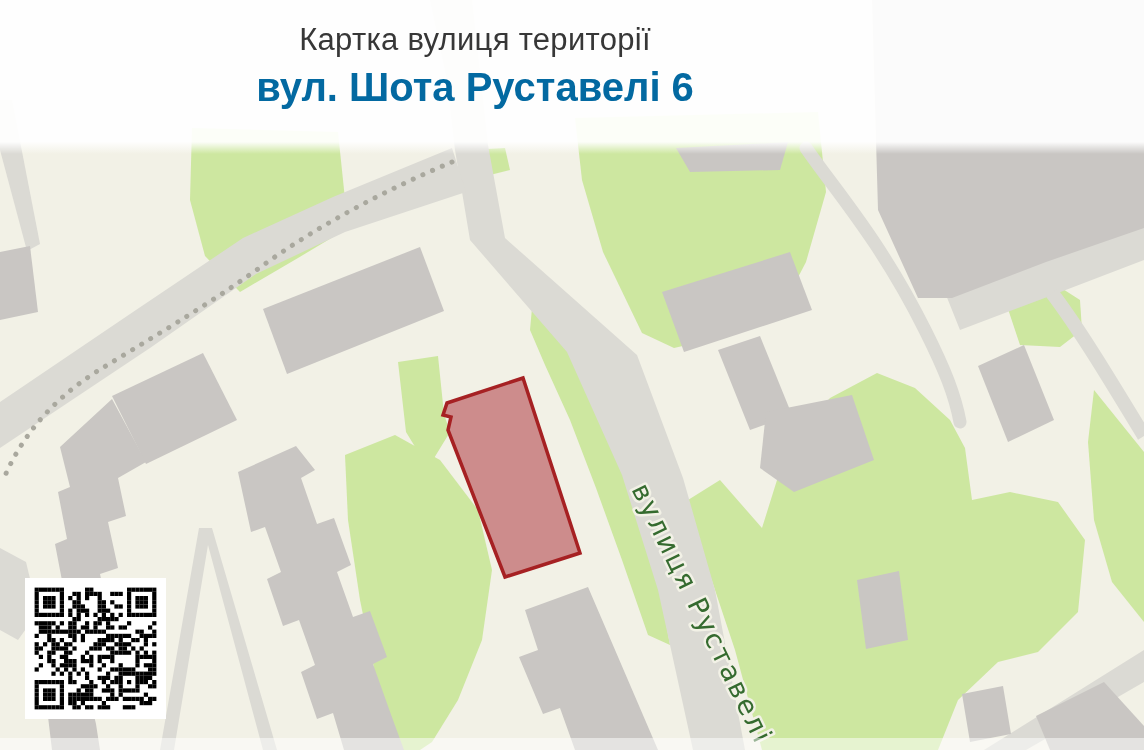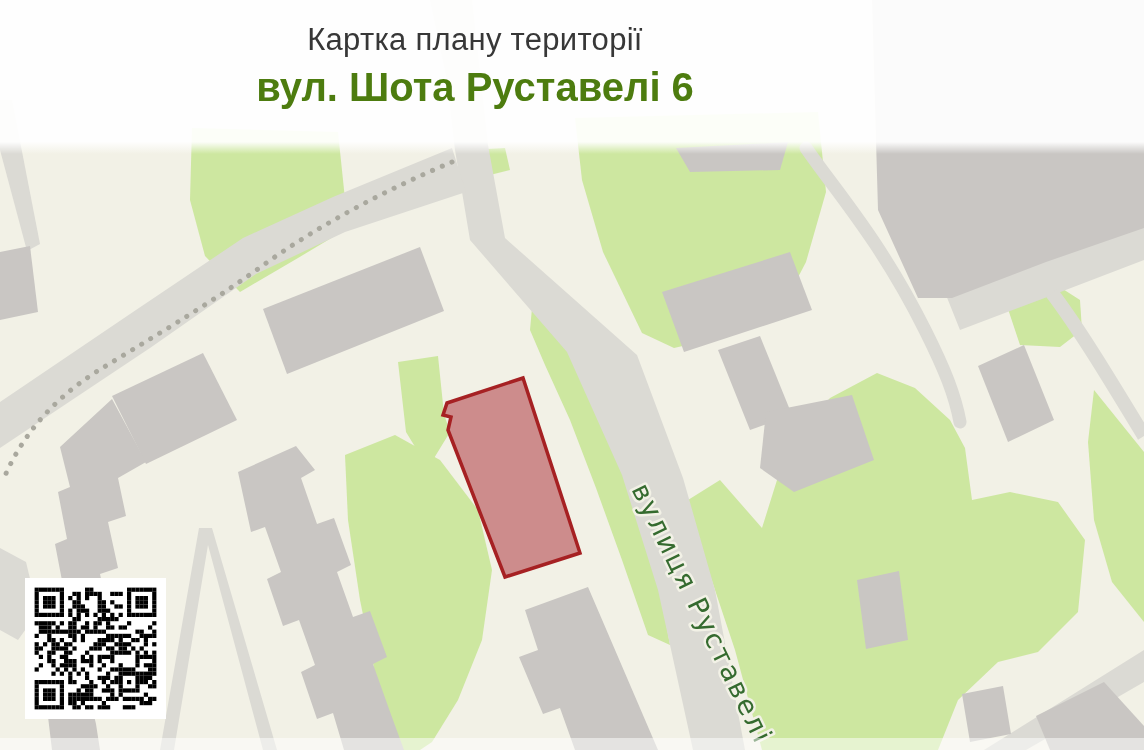--- a/index.html
+++ b/index.html
@@ -22,21 +22,21 @@
   .header{
     position:absolute;top:0;left:0;right:0;height:142px;
     background:rgba(255,255,255,0.93);
   }
   .header:after{
     content:"";position:absolute;left:0;right:0;top:100%;height:12px;
     background:linear-gradient(rgba(255,255,255,0.93),rgba(255,255,255,0));
   }
   .title-block{position:absolute;top:20px;left:0;width:950px;text-align:center;color:#373737;}
   .title-line1{font-size:31px;font-weight:500;line-height:40px;letter-spacing:0.3px;}
-  .title-line2{font-size:40px;font-weight:700;line-height:54px;color:#4d7c0f;}
+  .title-line2{font-size:40px;font-weight:700;line-height:54px;color:#0369a1;}
   .sheet-code{
     position:absolute;top:32px;right:56px;font-size:66px;font-weight:700;
     line-height:1;color:#303030;letter-spacing:1px;
   }
   .qr-box{position:absolute;left:25px;top:578px;width:141px;height:141px;background:#fff;}
   .qr-box svg{position:absolute;inset:0;}
   .bottom-fade{
     position:absolute;left:0;right:0;bottom:0;height:12px;
     background:rgba(255,255,255,0.5);
   }
@@ -519,19 +519,19 @@
         <rect x="76.8" y="127.2" width="4.2" height="4.2" fill="#000"></rect>
         <rect x="81.0" y="127.2" width="4.2" height="4.2" fill="#000"></rect>
         <rect x="97.8" y="127.2" width="4.2" height="4.2" fill="#000"></rect>
         <rect x="102.0" y="127.2" width="4.2" height="4.2" fill="#000"></rect>
         <rect x="106.2" y="127.2" width="4.2" height="4.2" fill="#000"></rect>
       </svg>
   </div>
 
   <div class="header">
     <div class="title-block">
-      <div class="title-line1">Картка плану території</div>
+      <div class="title-line1">Картка вулиця території</div>
       <div class="title-line2">вул. Шота Руставелі 6</div>
     </div>
   </div>
 
   <div class="bottom-fade"></div>
 </div>
 
 </body></html>

